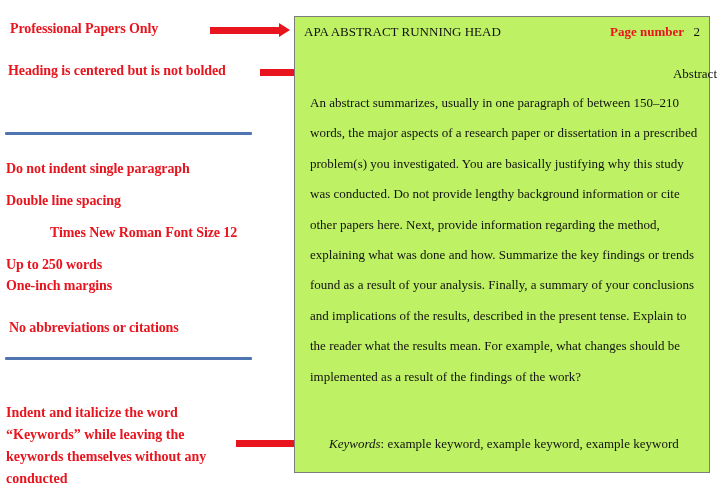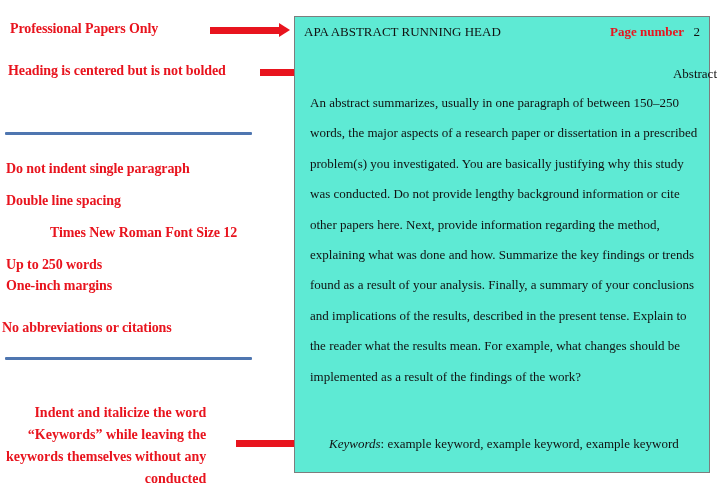--- a/index.html
+++ b/index.html
@@ -59,21 +59,21 @@
     border-left: 11px solid #e8141e;
   }
   .page {
     position: absolute;
     left: 294px;
     top: 16px;
     width: 416px;
     height: 457px;
     border: 1.5px solid #7d7d7d;
     box-sizing: border-box;
-    background: #5eead4;
+    background: #bef264;
   }
   .running-head {
     position: absolute;
     left: 9px;
     top: 7px;
     font-size: 13px;
     color: #111;
   }
   .page-num-label {
     position: absolute;
@@ -140,44 +140,44 @@
   <div class="head" style="left:208px;"></div>
 </div>
 
 <div class="rule" style="top:132px;"></div>
 
 <div class="note" style="left:6px; top:161px;">Do not indent single paragraph</div>
 <div class="note" style="left:6px; top:193px;">Double line spacing</div>
 <div class="note" style="left:6px; top:225px;margin-left:44px;">Times New Roman Font Size 12</div>
 <div class="note" style="left:6px; top:257px;">Up to 250 words</div>
 <div class="note" style="left:6px; top:278px;">One-inch margins</div>
-<div class="note" style="left:2px; top:320px;">No abbreviations or citations</div>
+<div class="note" style="left:9px; top:320px;">No abbreviations or citations</div>
 
 <div class="rule" style="top:357px;"></div>
 
-<div class="note-multi" style="left:6px; top:402px;text-align:right;">
+<div class="note-multi" style="left:6px; top:402px;">
   <div>Indent and italicize the word</div>
   <div>“Keywords” while leaving the</div>
   <div>keywords themselves without any</div>
   <div>conducted</div>
 </div>
 <div class="arrow" style="left:236px; top:438px; width:90px;">
   <div class="shaft" style="width:79px;"></div>
   <div class="head" style="left:78px;"></div>
 </div>
 
 <div class="page">
   <div class="running-head">APA ABSTRACT RUNNING HEAD</div>
   <div class="page-num-label">Page number</div>
   <div class="page-num">2</div>
 
   <div class="abstract-title">Abstract</div>
 
   <div class="abstract-lines">
-    <div class="abstract-line">An abstract summarizes, usually in one paragraph of between 150–250</div>
+    <div class="abstract-line">An abstract summarizes, usually in one paragraph of between 150–210</div>
     <div class="abstract-line">words, the major aspects of a research paper or dissertation in a prescribed</div>
     <div class="abstract-line">problem(s) you investigated.  You are basically justifying why this study</div>
     <div class="abstract-line">was conducted.  Do not provide lengthy background information or cite</div>
     <div class="abstract-line">other papers here.  Next, provide information regarding the method,</div>
     <div class="abstract-line">explaining what was done and how.  Summarize the key findings or trends</div>
     <div class="abstract-line">found as a result of your analysis.  Finally, a summary of your conclusions</div>
     <div class="abstract-line">and implications of the results, described in the present tense. Explain to</div>
     <div class="abstract-line">the reader what the results mean.  For example, what changes should be</div>
     <div class="abstract-line">implemented as a result of the findings of the work?</div>
   </div>

